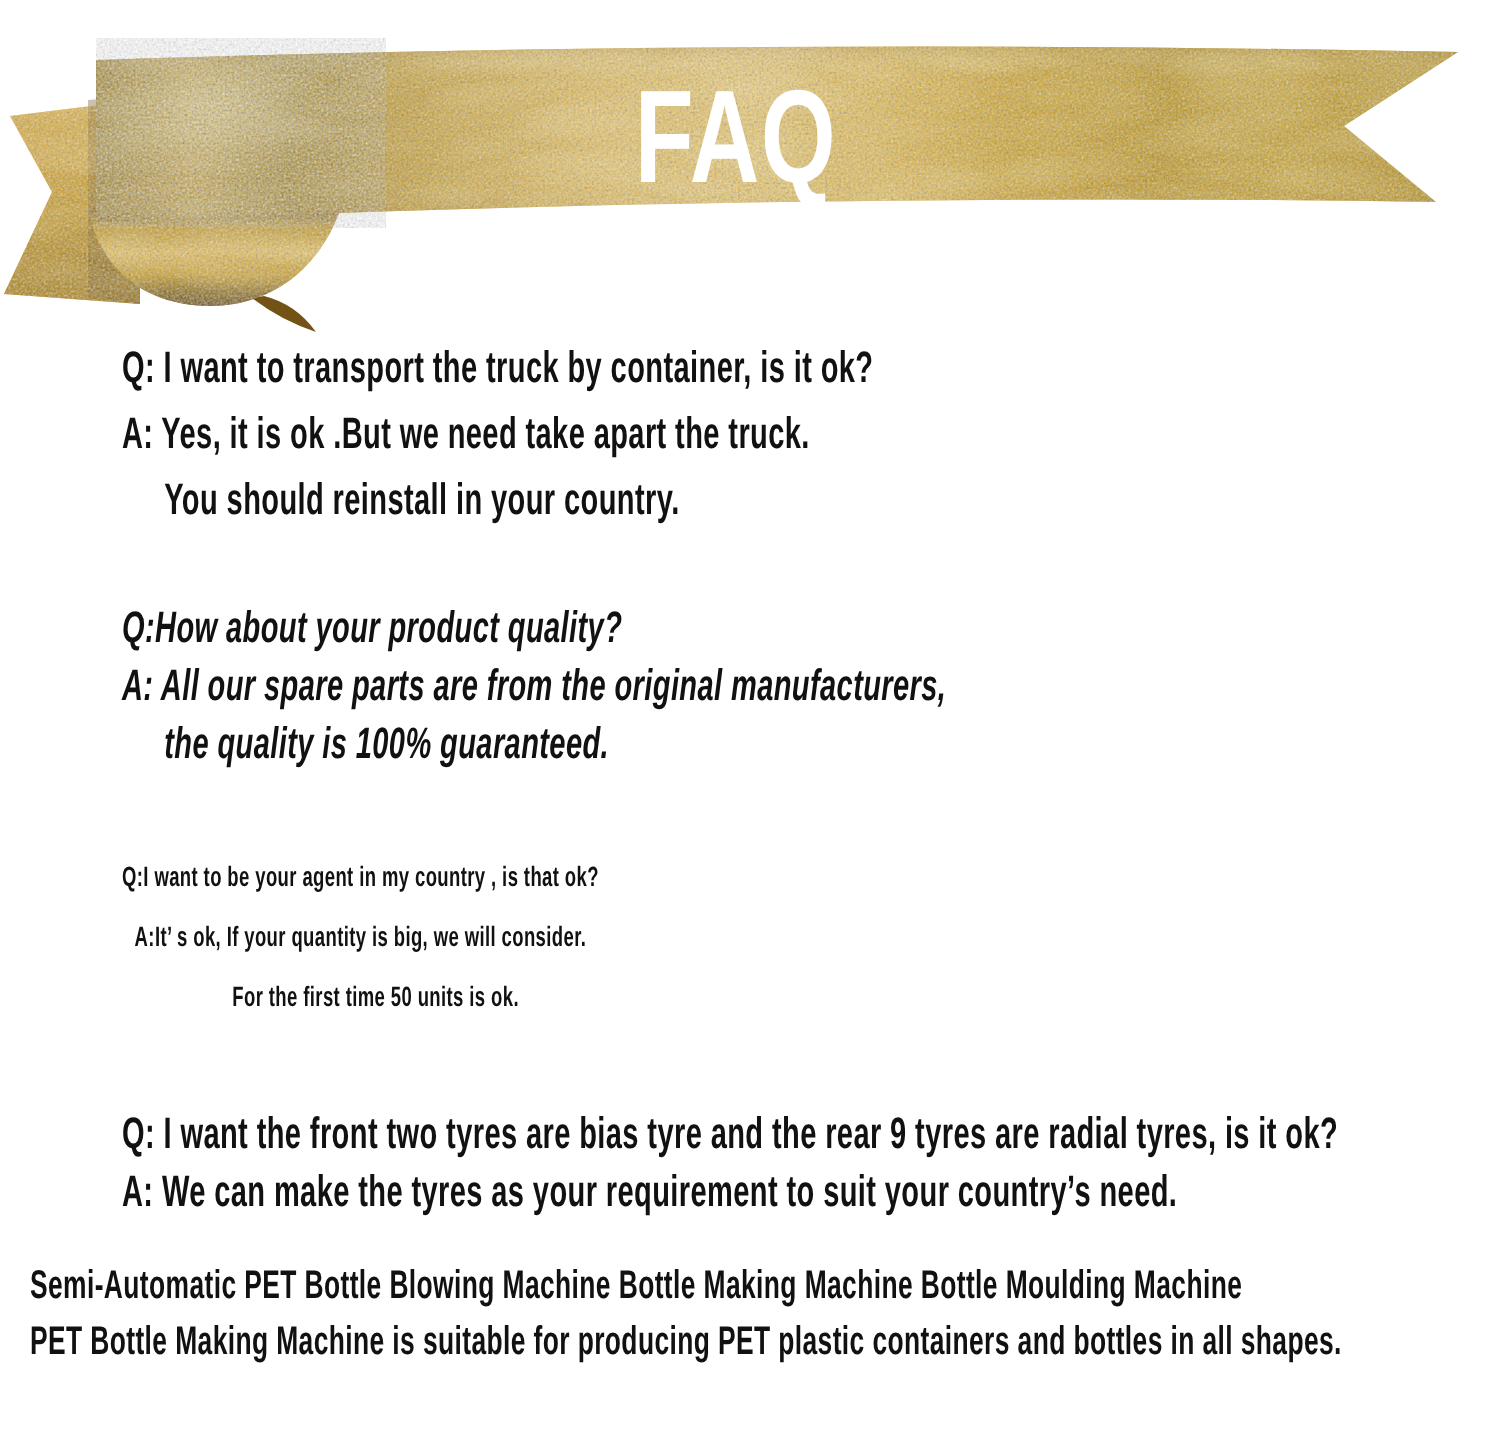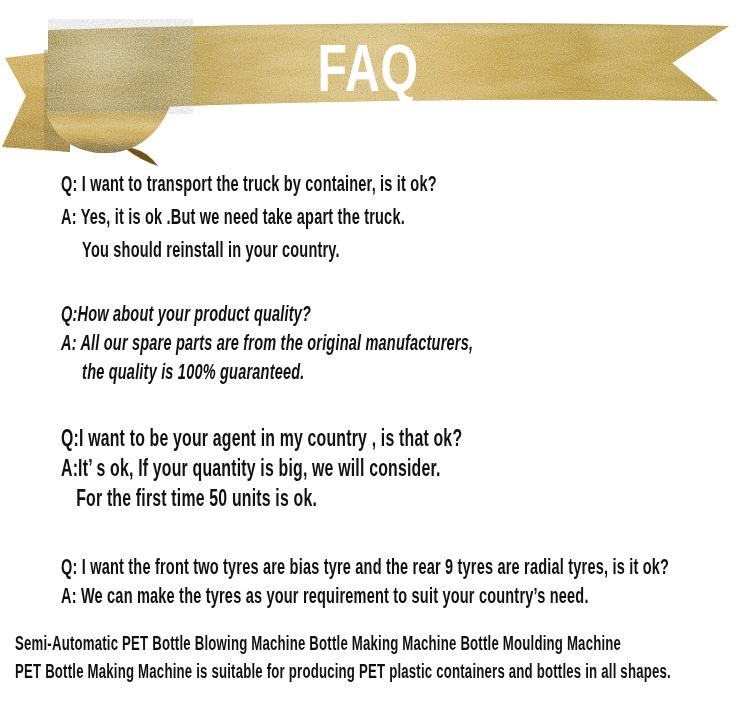--- a/index.html
+++ b/index.html
@@ -11,21 +11,21 @@
   .banner svg{position:absolute;top:0;left:0;}
   .faq-title{
     position:absolute;top:35px;left:0;width:736px;text-align:center;
     font-size:66px;font-weight:bold;color:#ffffff;line-height:66px;
     transform:scaleX(0.73);letter-spacing:1px;
   }
   .qa-block{position:absolute;left:15px;color:#111111;font-weight:bold;margin-left:46px;}
   .line{white-space:pre;transform:scaleX(0.66);transform-origin:0 50%;letter-spacing:0.3px;}
   .b1{top:167px;font-size:22px;line-height:33px;}
   .b2{top:299px;font-size:22px;line-height:29px;font-style:italic;}
-  .b3{top:423px;font-size:24px;line-height:30px;}
+  .b3{top:423px;font-size:14px;line-height:30px;text-align:center;}
   .b4{top:552px;font-size:22px;line-height:29px;}
   .ind21{padding-left:32px;}
   .ind15{padding-left:23px;}
   .foot{position:absolute;left:15px;top:629px;font-size:20px;line-height:28px;
         font-weight:bold;color:#111111;}
   .blend-ov{mix-blend-mode:overlay;}
   .blend-sl{mix-blend-mode:soft-light;}
 </style>
 </head>
 <body>

